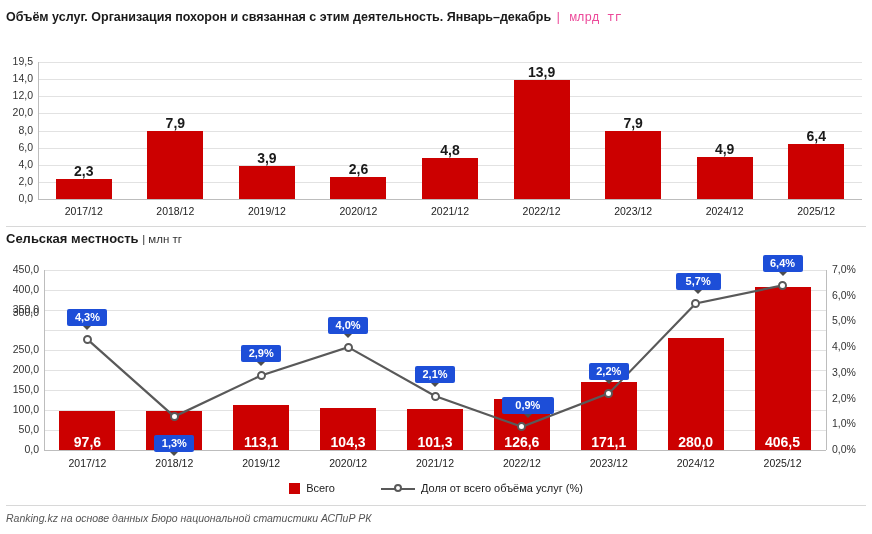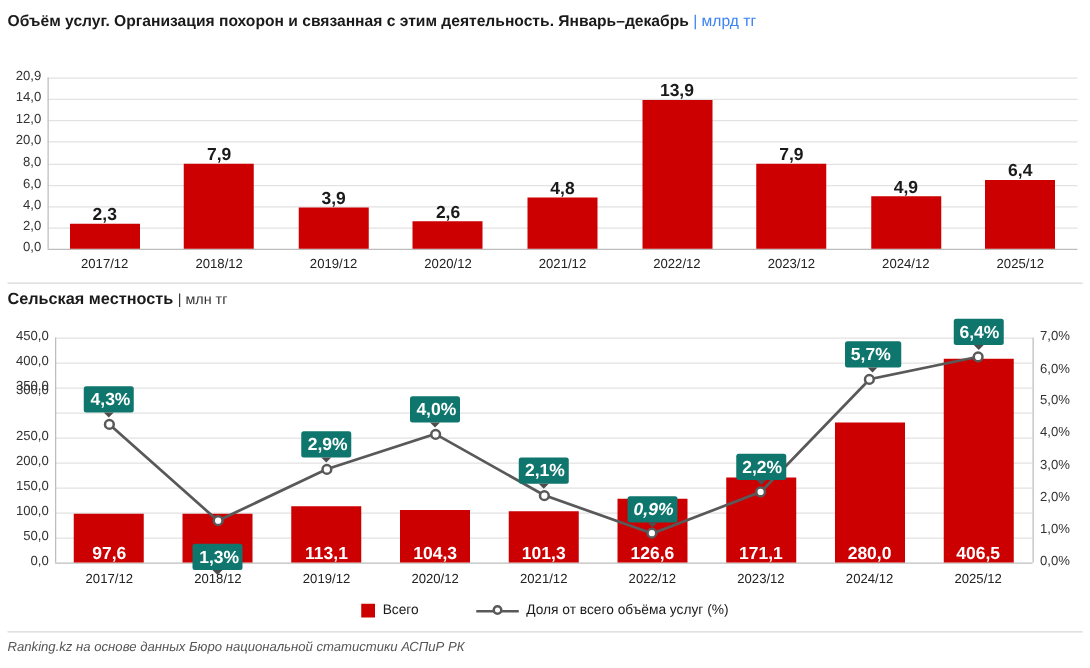--- a/index.html
+++ b/index.html
@@ -17,21 +17,21 @@
   }
 
   
   .title-top {
     position: absolute;
     left: 6px; top: 10px;
     font-size: 12.5px;
     color: #1a1a1a;
   }
   .title-top .bold { font-weight: bold; }
-  .title-top .unit { font-weight: normal; color: #3b82f6; }
+  .title-top .unit { font-weight: normal; color: #ec4899; font-family: Liberation Mono, monospace; }
 
   .title-mid {
     position: absolute;
     left: 6px; top: 231px;
     font-size: 13px;
     color: #1a1a1a;
   }
   .title-mid .bold { font-weight: bold; }
   .title-mid .unit { font-weight: normal; font-size: 11.5px; color: #333; }
 
@@ -103,27 +103,28 @@
     font-weight: bold;
     color: #1a1a1a;
     text-align: center;
     white-space: nowrap;
   }
   .bar-label.inside {
     color: #ffffff;
   }
   .cal-badge {
     position: absolute;
-    background: #0f766e;
+    background: #1d4ed8;
     color: #ffffff;
-    font-size: 14px;
+    font-size: 11px;
     font-weight: bold;
     padding: 2px 5px 3px 5px;
     border-radius: 2px;
     white-space: nowrap;
+    text-align: center;
   }
   .cal-badge::after {
     content: "";
     position: absolute;
     left: 50%;
     bottom: -4px;
     margin-left: -4px;
     width: 0; height: 0;
     border-left: 4px solid transparent;
     border-right: 4px solid transparent;
@@ -195,21 +196,21 @@
         <div class="ytick" style="left: 0px; top: 94.625px; width: 27px;">6,0</div>
         <div class="gridline" style="top: 84.5px; left: 32px; width: 824px; background: rgb(226, 226, 226);"></div>
         <div class="ytick" style="left: 0px; top: 77.5px; width: 27px;">8,0</div>
         <div class="gridline" style="top: 67.375px; left: 32px; width: 824px; background: rgb(226, 226, 226);"></div>
         <div class="ytick" style="left: 0px; top: 60.375px; width: 27px;">20,0</div>
         <div class="gridline" style="top: 50.25px; left: 32px; width: 824px; background: rgb(226, 226, 226);"></div>
         <div class="ytick" style="left: 0px; top: 43.25px; width: 27px;">12,0</div>
         <div class="gridline" style="top: 33.125px; left: 32px; width: 824px; background: rgb(226, 226, 226);"></div>
         <div class="ytick" style="left: 0px; top: 26.125px; width: 27px;">14,0</div>
         <div class="gridline" style="top: 16px; left: 32px; width: 824px; background: rgb(226, 226, 226);"></div>
-        <div class="ytick" style="left: 0px; top: 9px; width: 27px;">20,9</div>
+        <div class="ytick" style="left: 0px; top: 9px; width: 27px;">19,5</div>
         <div class="axis-left" style="left: 32px; top: 16px; height: 137px;"></div>
         <div class="bar" style="left: 49.7778px; top: 133.306px; width: 56px; height: 19.6937px;"></div>
         <div class="bar-label" style="left: 37.7778px; top: 117.306px; width: 80px;">2,3</div>
         <div class="xtick" style="left: 32.7778px; top: 159px; width: 90px;">2017/12</div>
         <div class="bar" style="left: 141.333px; top: 85.3563px; width: 56px; height: 67.6437px;"></div>
         <div class="bar-label" style="left: 129.333px; top: 69.3563px; width: 80px;">7,9</div>
         <div class="xtick" style="left: 124.333px; top: 159px; width: 90px;">2018/12</div>
         <div class="bar" style="left: 232.889px; top: 119.606px; width: 56px; height: 33.3937px;"></div>
         <div class="bar-label" style="left: 220.889px; top: 103.606px; width: 80px;">3,9</div>
         <div class="xtick" style="left: 215.889px; top: 159px; width: 90px;">2019/12</div>
@@ -307,21 +308,21 @@
         <div class="cal-badge" style="left: 61.4444px; top: 57.4286px; width: 40px;">4,3%</div>
         <div class="marker" style="left: 168.333px; top: 164.571px;"></div>
         <div class="cal-badge" style="left: 148.333px; top: 182.571px; width: 40px; --flip: 1;">1,3%</div>
         <div class="marker" style="left: 255.222px; top: 123.429px;"></div>
         <div class="cal-badge" style="left: 235.222px; top: 93.4286px; width: 40px;">2,9%</div>
         <div class="marker" style="left: 342.111px; top: 95.1429px;"></div>
         <div class="cal-badge" style="left: 322.111px; top: 65.1429px; width: 40px;">4,0%</div>
         <div class="marker" style="left: 429px; top: 144px;"></div>
         <div class="cal-badge" style="left: 409px; top: 114px; width: 40px;">2,1%</div>
         <div class="marker" style="left: 515.889px; top: 174.857px;"></div>
-        <div class="cal-badge" style="left: 495.889px; top: 144.857px; width: 40px; font-style: italic;">0,9%</div>
+        <div class="cal-badge" style="left: 495.889px; top: 144.857px; width: 52px;">0,9%</div>
         <div class="marker" style="left: 602.778px; top: 141.429px;"></div>
         <div class="cal-badge" style="left: 582.778px; top: 111.429px; width: 40px;">2,2%</div>
         <div class="marker" style="left: 689.667px; top: 51.4286px;"></div>
         <div class="cal-badge" style="left: 669.667px; top: 21.4286px; width: 45px;">5,7%</div>
         <div class="marker" style="left: 776.556px; top: 33.4286px;"></div>
         <div class="cal-badge" style="left: 756.556px; top: 3.42857px; width: 40px;">6,4%</div>
       </div>
   </div>
 
   <div class="legend">

